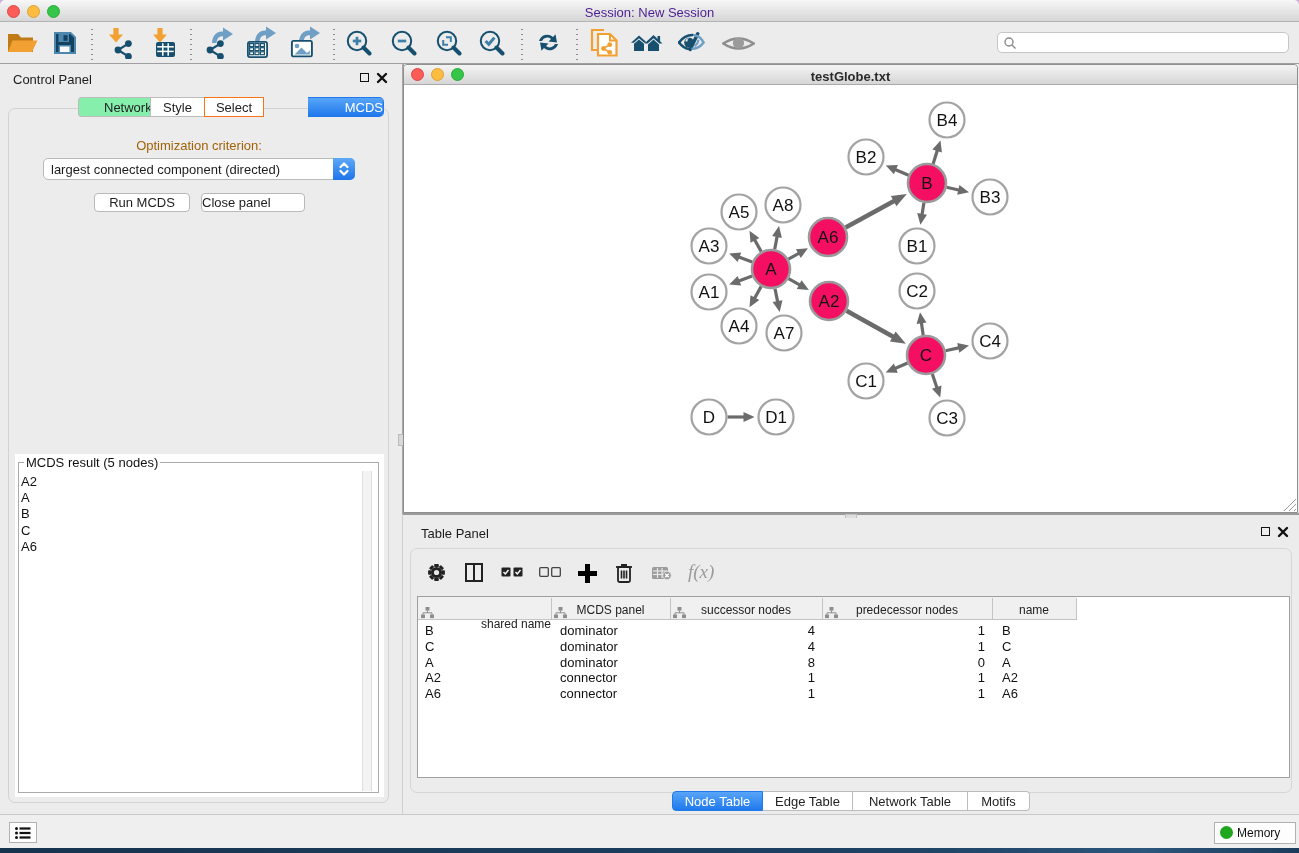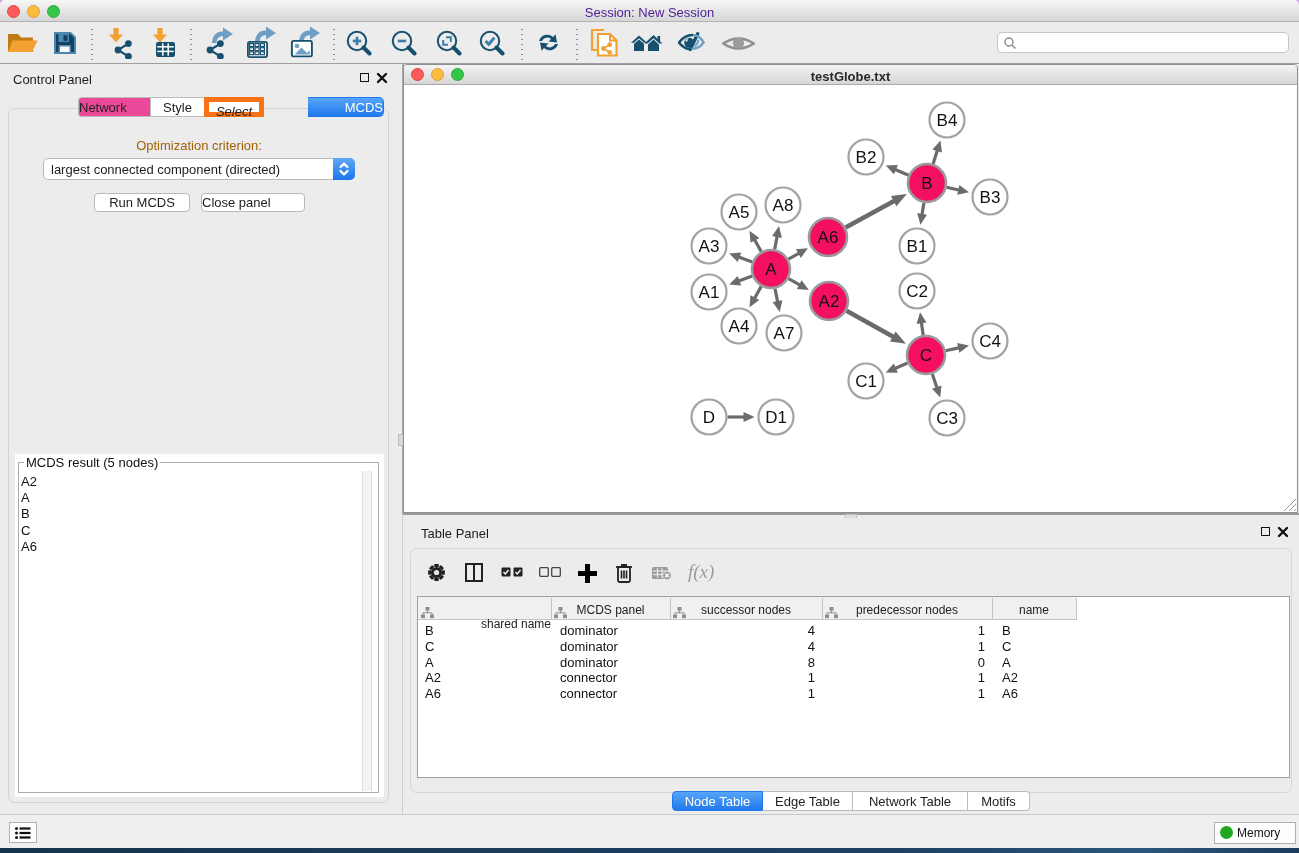--- a/index.html
+++ b/index.html
@@ -168,23 +168,23 @@
 <div class="abs" style="left:0;top:64px;width:402px;height:750px;background:#ececec;"></div>
 <div class="abs" style="left:13px;top:72px;font-size:13px;color:#1c1c1c;">Control Panel</div>
 <div class="abs" style="left:360px;top:73px;width:9px;height:9px;border:1.5px solid #111;"></div>
 <svg class="abs" style="left:376px;top:72px;" width="12" height="12" viewBox="0 0 12 12">
     <path d="M2 2 L10 10 M10 2 L2 10" stroke="#111" stroke-width="2.4" stroke-linecap="round"></path>
   </svg>
 
 <div class="abs" style="left:8px;top:108px;width:381px;height:695px;border:1px solid #d2d2d2;border-radius:7px;background:#ececec;"></div>
 
 <div class="abs" style="left:78px;top:97px;height:20px;display:flex;font-size:13px;">
- <div style="width:72px;background:#ec4899;border:1px solid #bcbcbc;border-right:none;border-radius:4px 0 0 4px;text-align:left;line-height:19px;color:#222;">Network</div>
+ <div style="width:72px;background:#86efac;border:1px solid #bcbcbc;border-right:none;border-radius:4px 0 0 4px;text-align:left;line-height:19px;color:#222;padding-left:25px;">Network</div>
  <div style="width:54px;background:#fff;border:1px solid #bcbcbc;border-right:none;text-align:center;line-height:19px;color:#222;">Style</div>
- <div style="width:60px;background:#fff;border:5px solid #f97316;text-align:center;line-height:19px;color:#222;font-style:italic;">Select</div>
+ <div style="width:60px;background:#fff;border:1px solid #f97316;text-align:center;line-height:19px;color:#222;">Select</div>
  <div style="width:76px;background:linear-gradient(#58a5f8,#2079ec);border:1px solid #2079ec;border-left:none;border-radius:0 5px 5px 0;text-align:right;line-height:19px;color:#fff;margin-left:44px;">MCDS</div>
 </div>
 
 <div class="abs" style="left:0;top:138px;width:398px;text-align:center;font-size:13px;color:#a16207;">Optimization criterion:</div>
 
 <div class="abs" style="left:43px;top:158px;width:312px;height:22px;background:#fff;border:1px solid #b9b9b9;border-radius:5px;"></div>
 <div class="abs" style="left:51px;top:162px;font-size:13px;color:#1c1c1c;">largest connected component (directed)</div>
 <div class="abs" style="left:333px;top:158px;width:22px;height:22px;background:linear-gradient(#5fa9f8,#1d74ea);border-radius:0 5px 5px 0;"></div>
 <svg class="abs" style="left:338px;top:161px;" width="12" height="16" viewBox="0 0 12 16">
     <path d="M2.5 6 L6 2.5 L9.5 6" fill="none" stroke="#fff" stroke-width="2.2" stroke-linecap="round" stroke-linejoin="round"></path>

